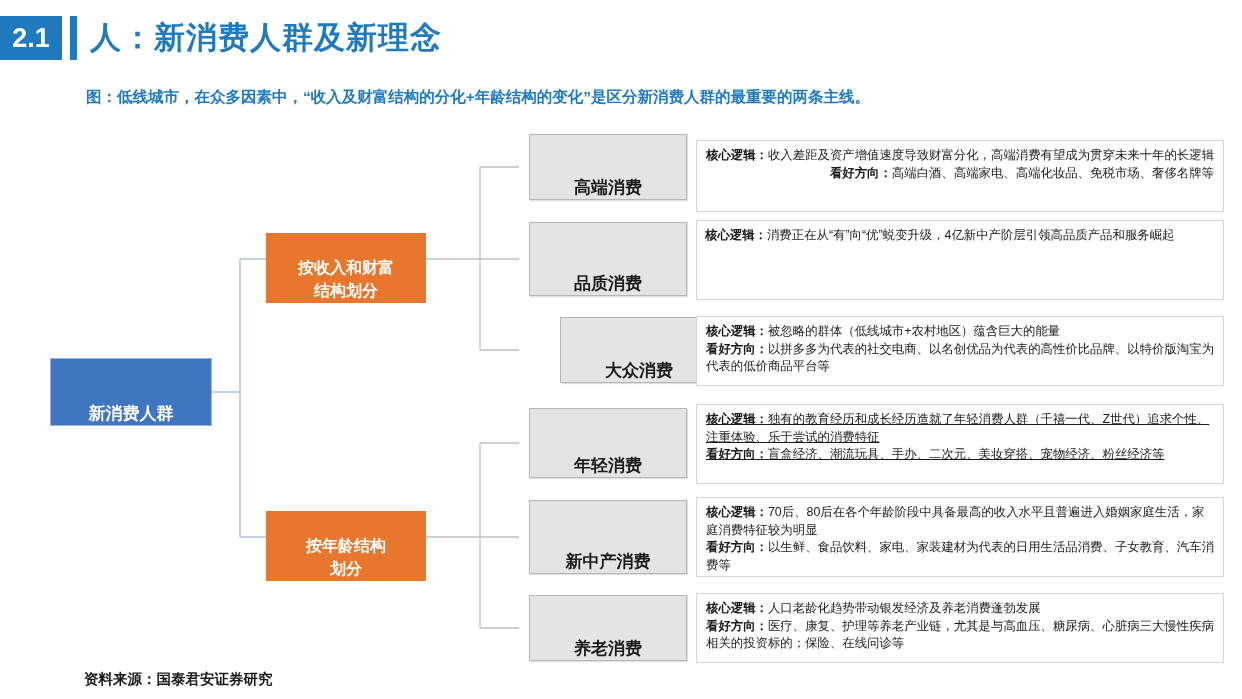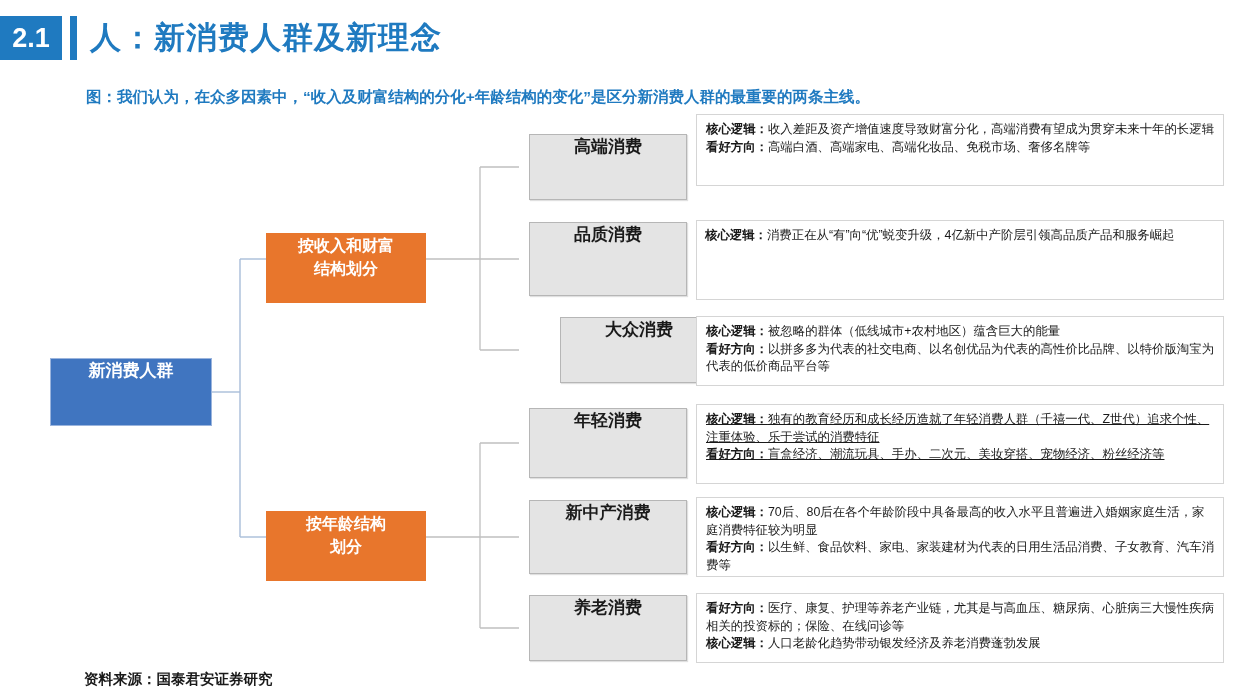--- a/index.html
+++ b/index.html
@@ -27,21 +27,21 @@
   #figure-subtitle{
     position:absolute;left:86px;top:86px;
     color:#1f7ac0;font-size:15.5px;font-weight:bold;line-height:22px;
     white-space:nowrap;letter-spacing:0px;
   }
 
   
   #diagram{position:absolute;left:0;top:0;width:1242px;height:699px;}
   #connectors{position:absolute;left:0;top:0;width:1242px;height:699px;pointer-events:none;}
 
-  .node{position:absolute;box-sizing:border-box;display:flex;align-items:flex-start;justify-content:center;text-align:center;}
+  .node{position:absolute;box-sizing:border-box;display:flex;align-items:flex-end;justify-content:center;text-align:center;}
 
   #root-node{
     left:50px;top:358px;width:162px;height:68px;
     background:#4075c0;border:1px solid #9ab4dd;
     color:#ffffff;font-size:17px;font-weight:bold;
   }
   .branch-node{
     background:#e8762c;border:1px solid #e8762c;
     color:#ffffff;font-size:16px;font-weight:bold;line-height:23px;margin-top:9px;
   }
@@ -69,21 +69,21 @@
   }
 </style>
 </head>
 <body>
 
 <div id="header-section">
   <div id="section-badge">2.1</div>
   <div id="badge-divider"></div>
   <div id="section-title">人：新消费人群及新理念</div>
 </div>
-<div id="figure-subtitle">图：我们认为，在众多因素中，“收入及财富结构的分化+年龄结构的变化”是区分新消费人群的最重要的两条主线。</div>
+<div id="figure-subtitle">图：低线城市，在众多因素中，“收入及财富结构的分化+年龄结构的变化”是区分新消费人群的最重要的两条主线。</div>
 
 <div id="diagram">
 
   <svg id="connectors" viewBox="0 0 1242 699">
     <g fill="none" stroke="#a8bdd9" stroke-width="1.4">
 
       <path d="M212,392 L240,392"></path>
       <path d="M240,259 L240,537"></path>
       <path d="M240,259 L266,259"></path>
       <path d="M240,537 L266,537"></path>
@@ -133,21 +133,21 @@
   <div class="node category-node" style="left:529px;top:408px;width:158px;height:70px;">
     <span>年轻消费</span>
   </div>
   <div class="node category-node" style="left:529px;top:500px;width:158px;height:74px;">
     <span>新中产消费</span>
   </div>
   <div class="node category-node" style="left:529px;top:595px;width:158px;height:66px;">
     <span>养老消费</span>
   </div>
 
-  <div class="detail-box" style="left:696px;top:114px;width:528px;height:72px;">
+  <div class="detail-box" style="left:696px;top:140px;width:528px;height:72px;text-align:right;">
     <div><span class="lbl">核心逻辑：</span><span>收入差距及资产增值速度导致财富分化，高端消费有望成为贯穿未来十年的长逻辑</span></div>
     <div><span class="lbl">看好方向：</span><span>高端白酒、高端家电、高端化妆品、免税市场、奢侈名牌等</span></div>
   </div>
 
   <div class="detail-box" style="left:696px;top:220px;width:528px;height:80px;padding-left:8px;">
     <div><span class="lbl">核心逻辑：</span><span>消费正在从“有”向“优”蜕变升级，4亿新中产阶层引领高品质产品和服务崛起</span></div>
   </div>
 
   <div class="detail-box" style="left:696px;top:316px;width:528px;height:70px;">
     <div><span class="lbl">核心逻辑：</span><span>被忽略的群体（低线城市+农村地区）蕴含巨大的能量</span></div>
@@ -158,19 +158,19 @@
     <div><span class="lbl">核心逻辑：</span><span>独有的教育经历和成长经历造就了年轻消费人群（千禧一代、Z世代）追求个性、注重体验、乐于尝试的消费特征</span></div>
     <div><span class="lbl">看好方向：</span><span>盲盒经济、潮流玩具、手办、二次元、美妆穿搭、宠物经济、粉丝经济等</span></div>
   </div>
 
   <div class="detail-box" style="left:696px;top:497px;width:528px;height:80px;">
     <div><span class="lbl">核心逻辑：</span><span>70后、80后在各个年龄阶段中具备最高的收入水平且普遍进入婚姻家庭生活，家庭消费特征较为明显</span></div>
     <div><span class="lbl">看好方向：</span><span>以生鲜、食品饮料、家电、家装建材为代表的日用生活品消费、子女教育、汽车消费等</span></div>
   </div>
 
   <div class="detail-box" style="left:696px;top:593px;width:528px;height:70px;">
+    <div><span class="lbl">核心逻辑：</span><span>人口老龄化趋势带动银发经济及养老消费蓬勃发展</span></div>
     <div><span class="lbl">看好方向：</span><span>医疗、康复、护理等养老产业链，尤其是与高血压、糖尿病、心脏病三大慢性疾病相关的投资标的；保险、在线问诊等</span></div>
-    <div><span class="lbl">核心逻辑：</span><span>人口老龄化趋势带动银发经济及养老消费蓬勃发展</span></div>
   </div>
 
 </div>
 
 <div id="source-note">资料来源：国泰君安证券研究</div>
 
 </body></html>

